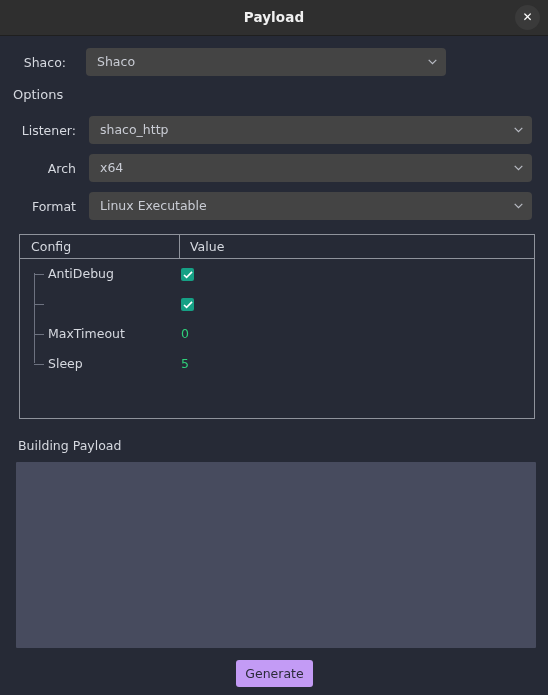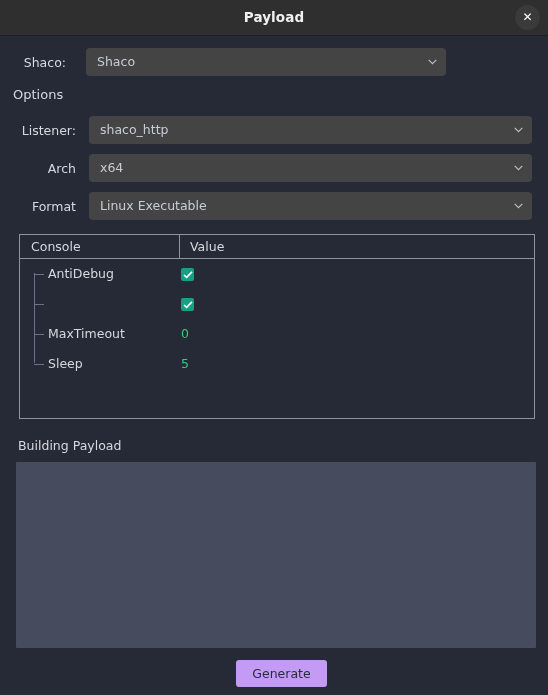--- a/index.html
+++ b/index.html
@@ -227,21 +227,21 @@
     font-family: "DejaVu Sans Mono", "Liberation Mono", monospace;
     font-size: 12px;
     padding: 4px 5px;
   }
 
   
   .generate-btn {
     position: absolute;
     left: 236px;
     top: 660px;
-    width: 91px;
+    width: 77px;
     height: 27px;
     background: #c39bf5;
     color: #2b2b3a;
     border: none;
     border-radius: 3px;
     font-family: "DejaVu Sans", "Liberation Sans", sans-serif;
     font-size: 12.5px;
     cursor: pointer;
     padding: 0;
   }
@@ -293,21 +293,21 @@
   <span class="combo-value">Linux Executable</span>
   <span class="chev">
     <svg width="9" height="6" viewBox="0 0 9 6">
         <path d="M0.7 0.8 L4.5 4.6 L8.3 0.8" fill="none" stroke="#b9bcc4" stroke-width="1.2"></path>
       </svg>
   </span>
 </div>
 
 <div class="tree-table">
   <div class="tree-head">
-    <span class="th th-config">Console</span>
+    <span class="th th-config">Config</span>
     <span class="col-sep"></span>
     <span class="th th-value">Value</span>
   </div>
   <div class="tree-body">
     <div class="tree-vline"></div>
 
     <div class="tree-row" style="top:0px;">
       <span class="tree-branch"></span>
       <span class="tree-name">AntiDebug</span>
       <span class="checkbox">

